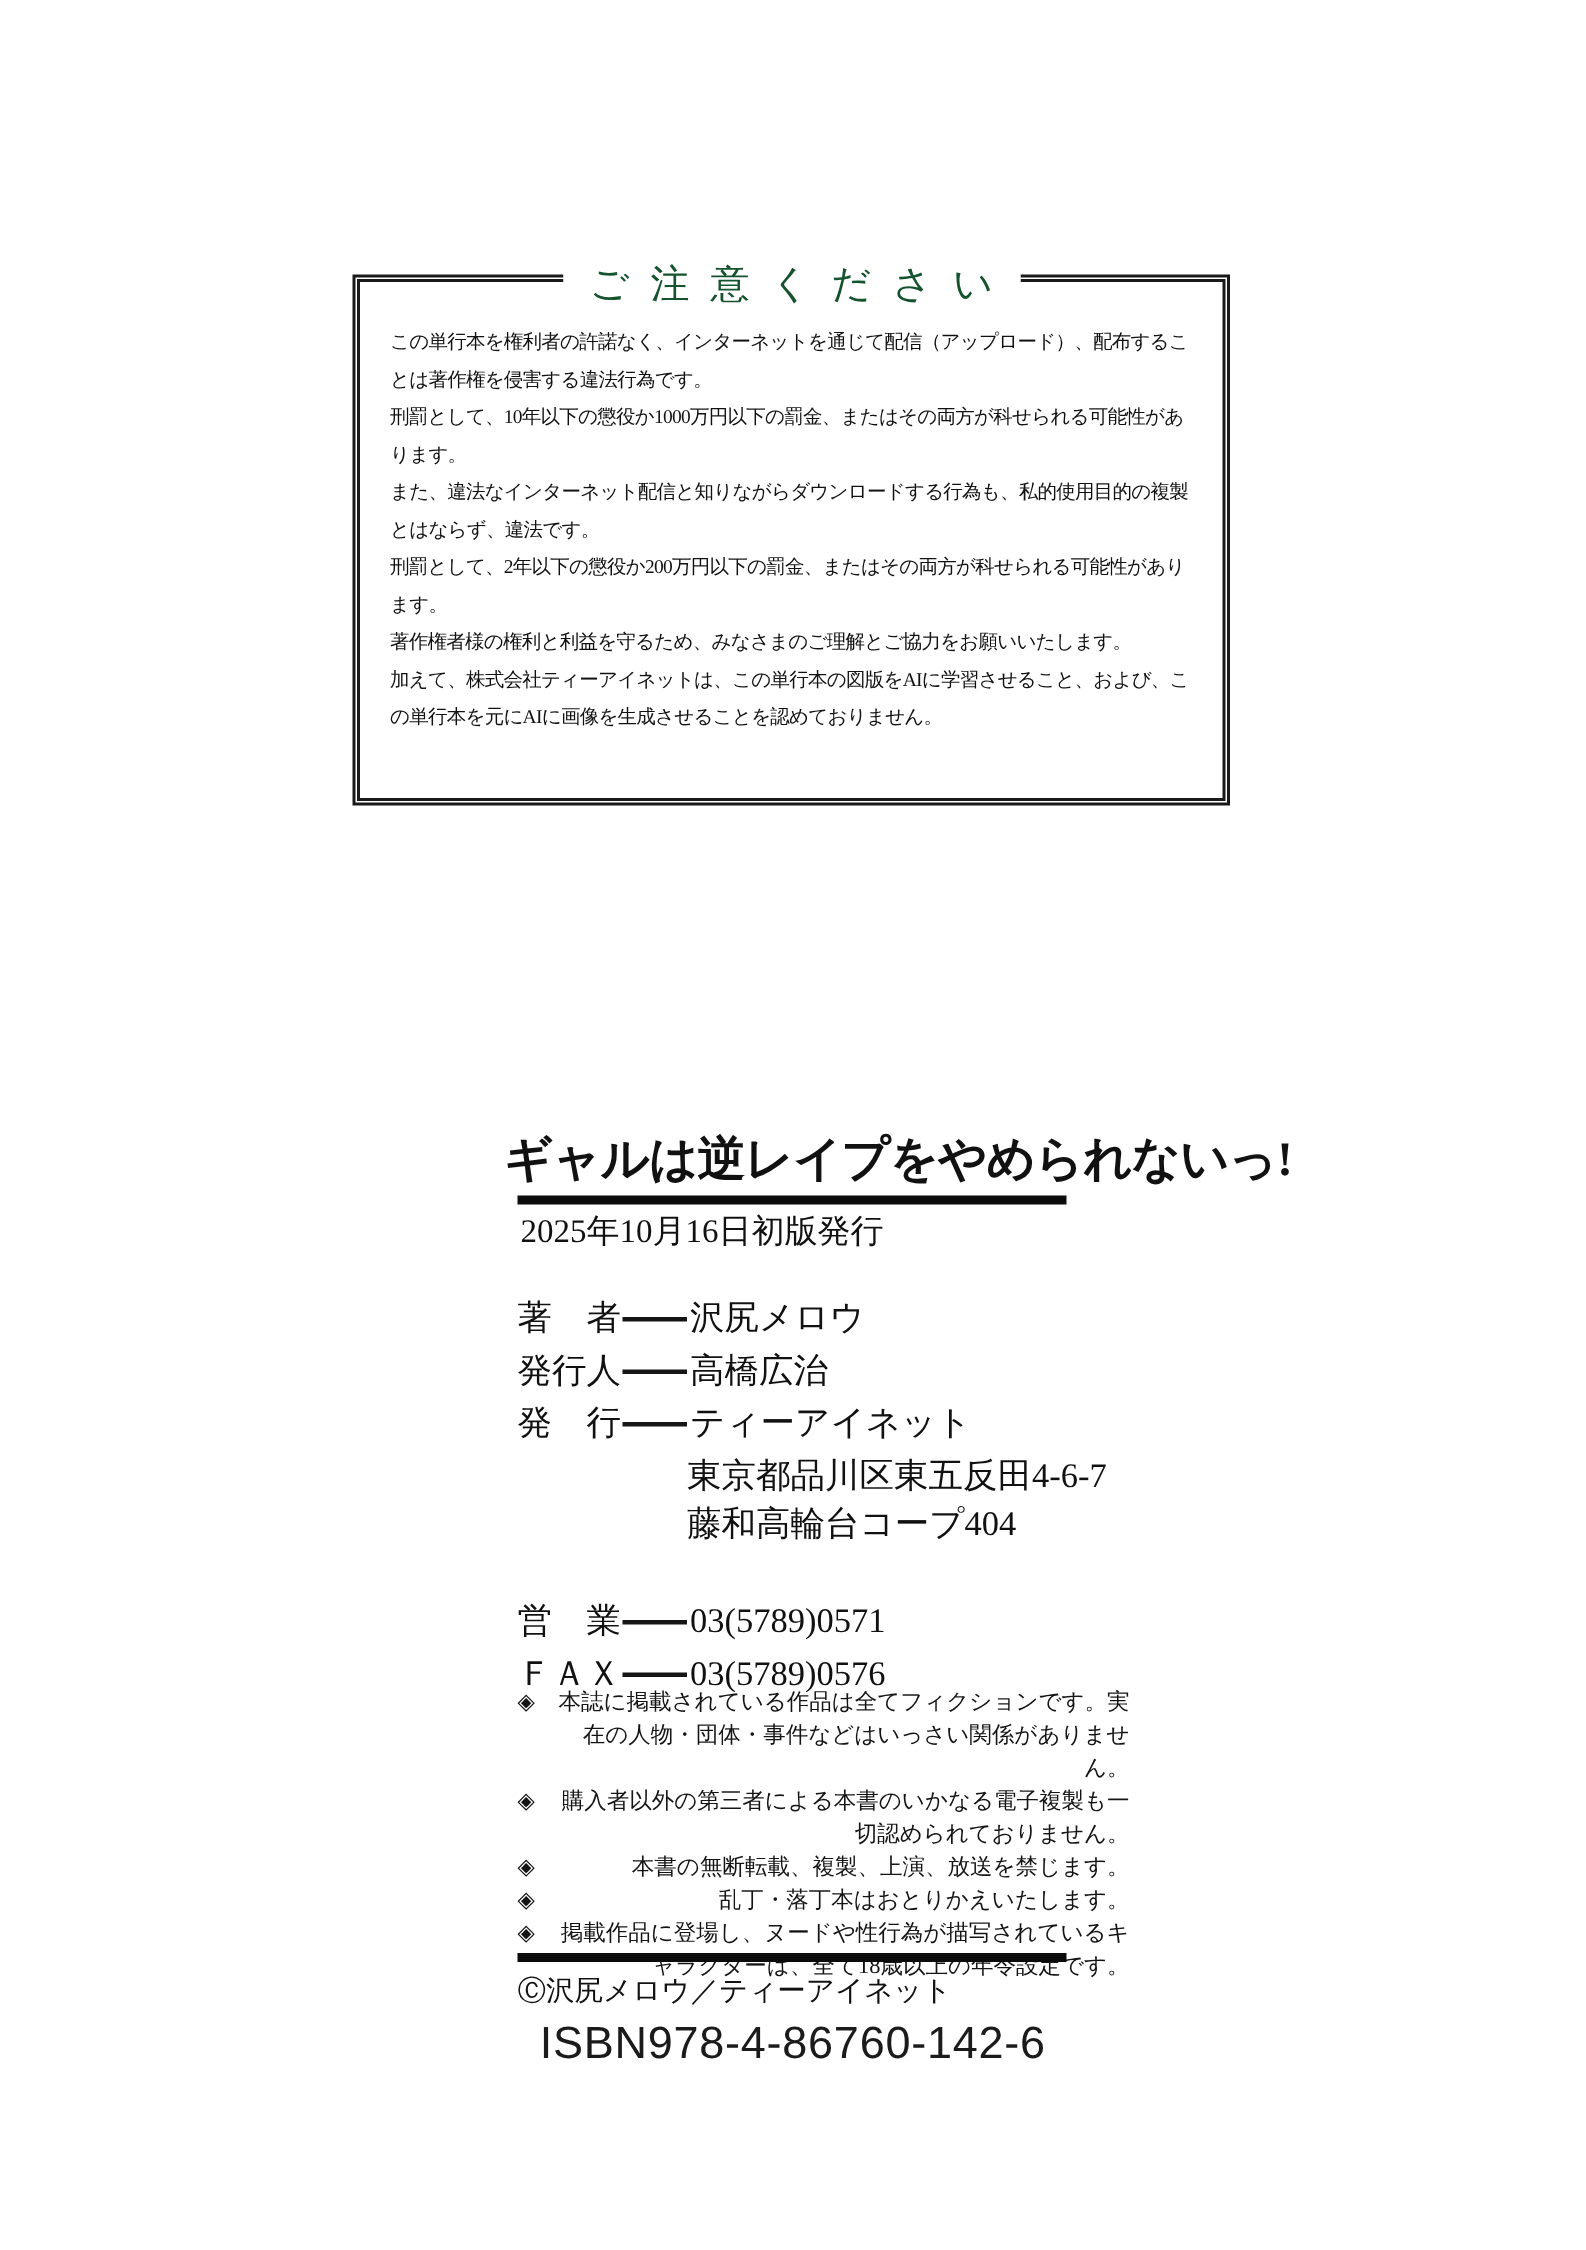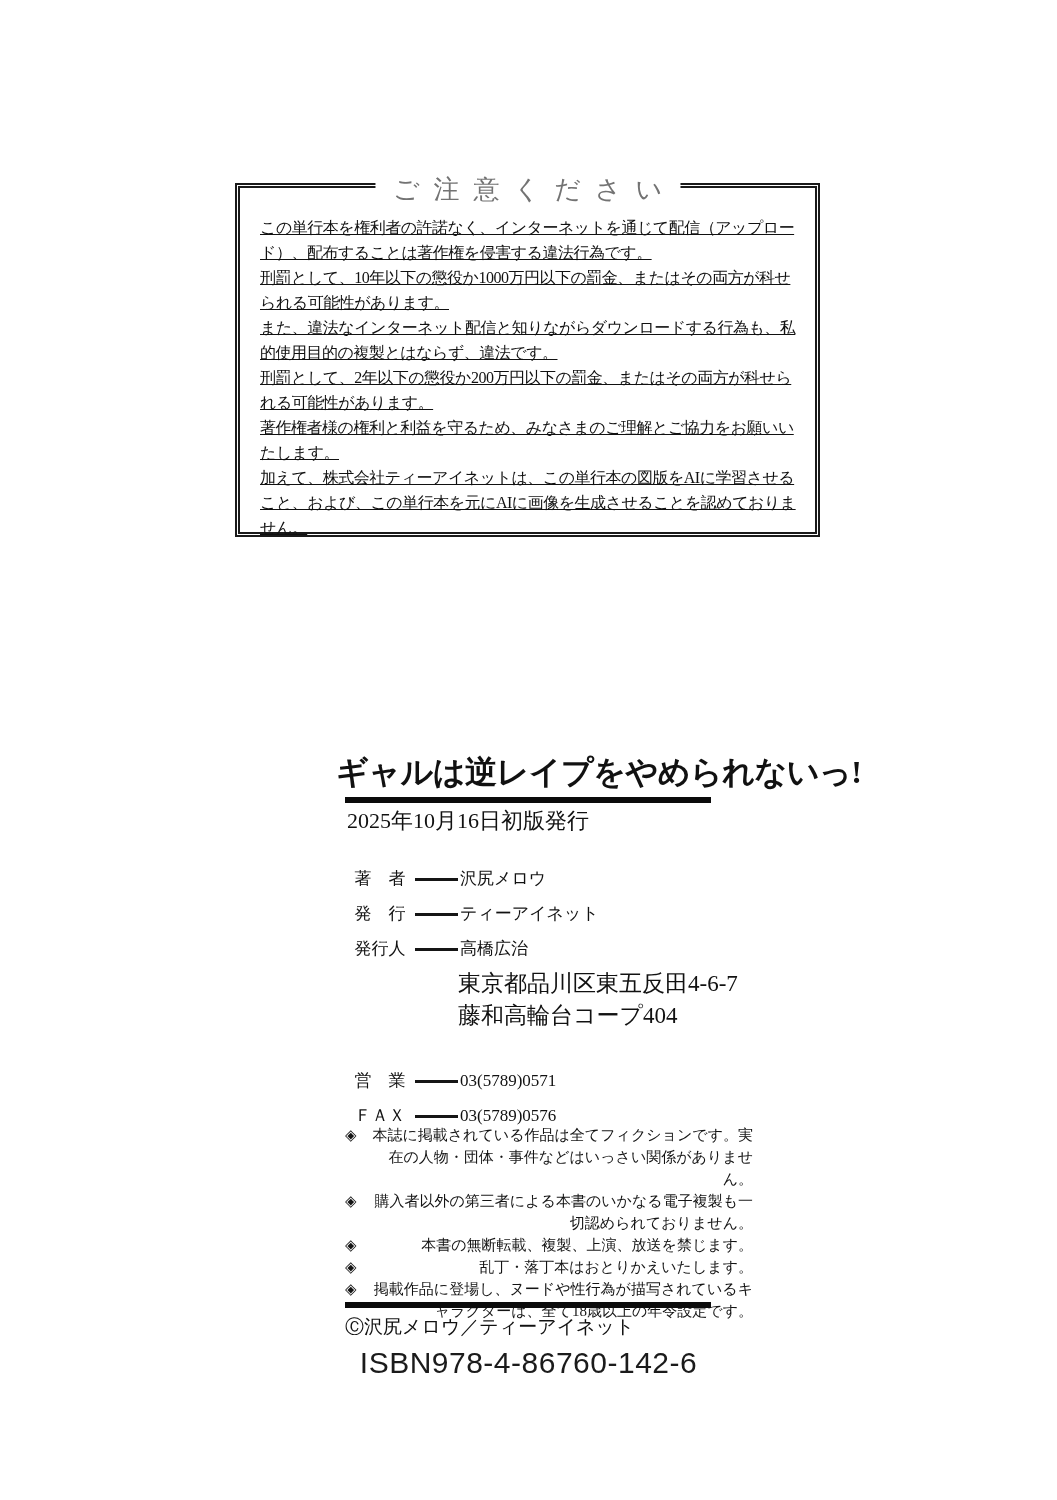--- a/index.html
+++ b/index.html
@@ -24,28 +24,27 @@
   }
   .notice-title {
     position: absolute;
     top: -16px; left: 50%;
     transform: translateX(-50%);
     background: #ffffff;
     padding: 0 4px 0 18px;
     font-size: 26px;
     letter-spacing: 14px;
     white-space: nowrap;
-    color: #737373;
+    color: #14532d;
   }
   .notice-body {
     padding: 27px 15px 0 20px;
-    font-size: 16px;
+    font-size: 13px;
     line-height: 25px;
     letter-spacing: -0.5px;
-    text-decoration: underline;
   }
   .notice-par { margin: 0; }
 
   
   .book-title {
     position: absolute;
     left: 336px; top: 751px;
     font-size: 32px;
     font-weight: bold;
     letter-spacing: -0.5px;
@@ -65,23 +64,22 @@
     font-size: 22px;
     white-space: nowrap;
   }
   .staff   { position: absolute; left: 345px; top: 866px; }
   .contact { position: absolute; left: 345px; top: 1068px; }
   .info-row {
     display: flex;
     align-items: center;
     height: 25px;
     margin-bottom: 10px;
-    font-size: 17px;
-    white-space: nowrap;
-    text-align: center;
+    font-size: 23px;
+    white-space: nowrap;
   }
   .row-label { display: inline-block; width: 70px; }
   .leader {
     display: inline-block;
     width: 43px; height: 2.5px;
     background: #151515;
     margin: 2px 0 0 0;
     flex: none;
   }
   .row-value { margin-left: 2px; }
@@ -147,28 +145,28 @@
 
   <div class="edition">2025年10月16日初版発行</div>
 
   <div class="staff">
     <div class="info-row">
       <span class="row-label">著　者</span>
       <span class="leader"></span>
       <span class="row-value">沢尻メロウ</span>
     </div>
     <div class="info-row">
+      <span class="row-label">発行人</span>
+      <span class="leader"></span>
+      <span class="row-value">高橋広治</span>
+    </div>
+    <div class="info-row">
       <span class="row-label">発　行</span>
       <span class="leader"></span>
       <span class="row-value">ティーアイネット</span>
-    </div>
-    <div class="info-row">
-      <span class="row-label">発行人</span>
-      <span class="leader"></span>
-      <span class="row-value">高橋広治</span>
     </div>
   </div>
 
   <div class="address">
     <div class="addr-line">東京都品川区東五反田4-6-7</div>
     <div class="addr-line">藤和高輪台コープ404</div>
   </div>
 
   <div class="contact">
     <div class="info-row">

